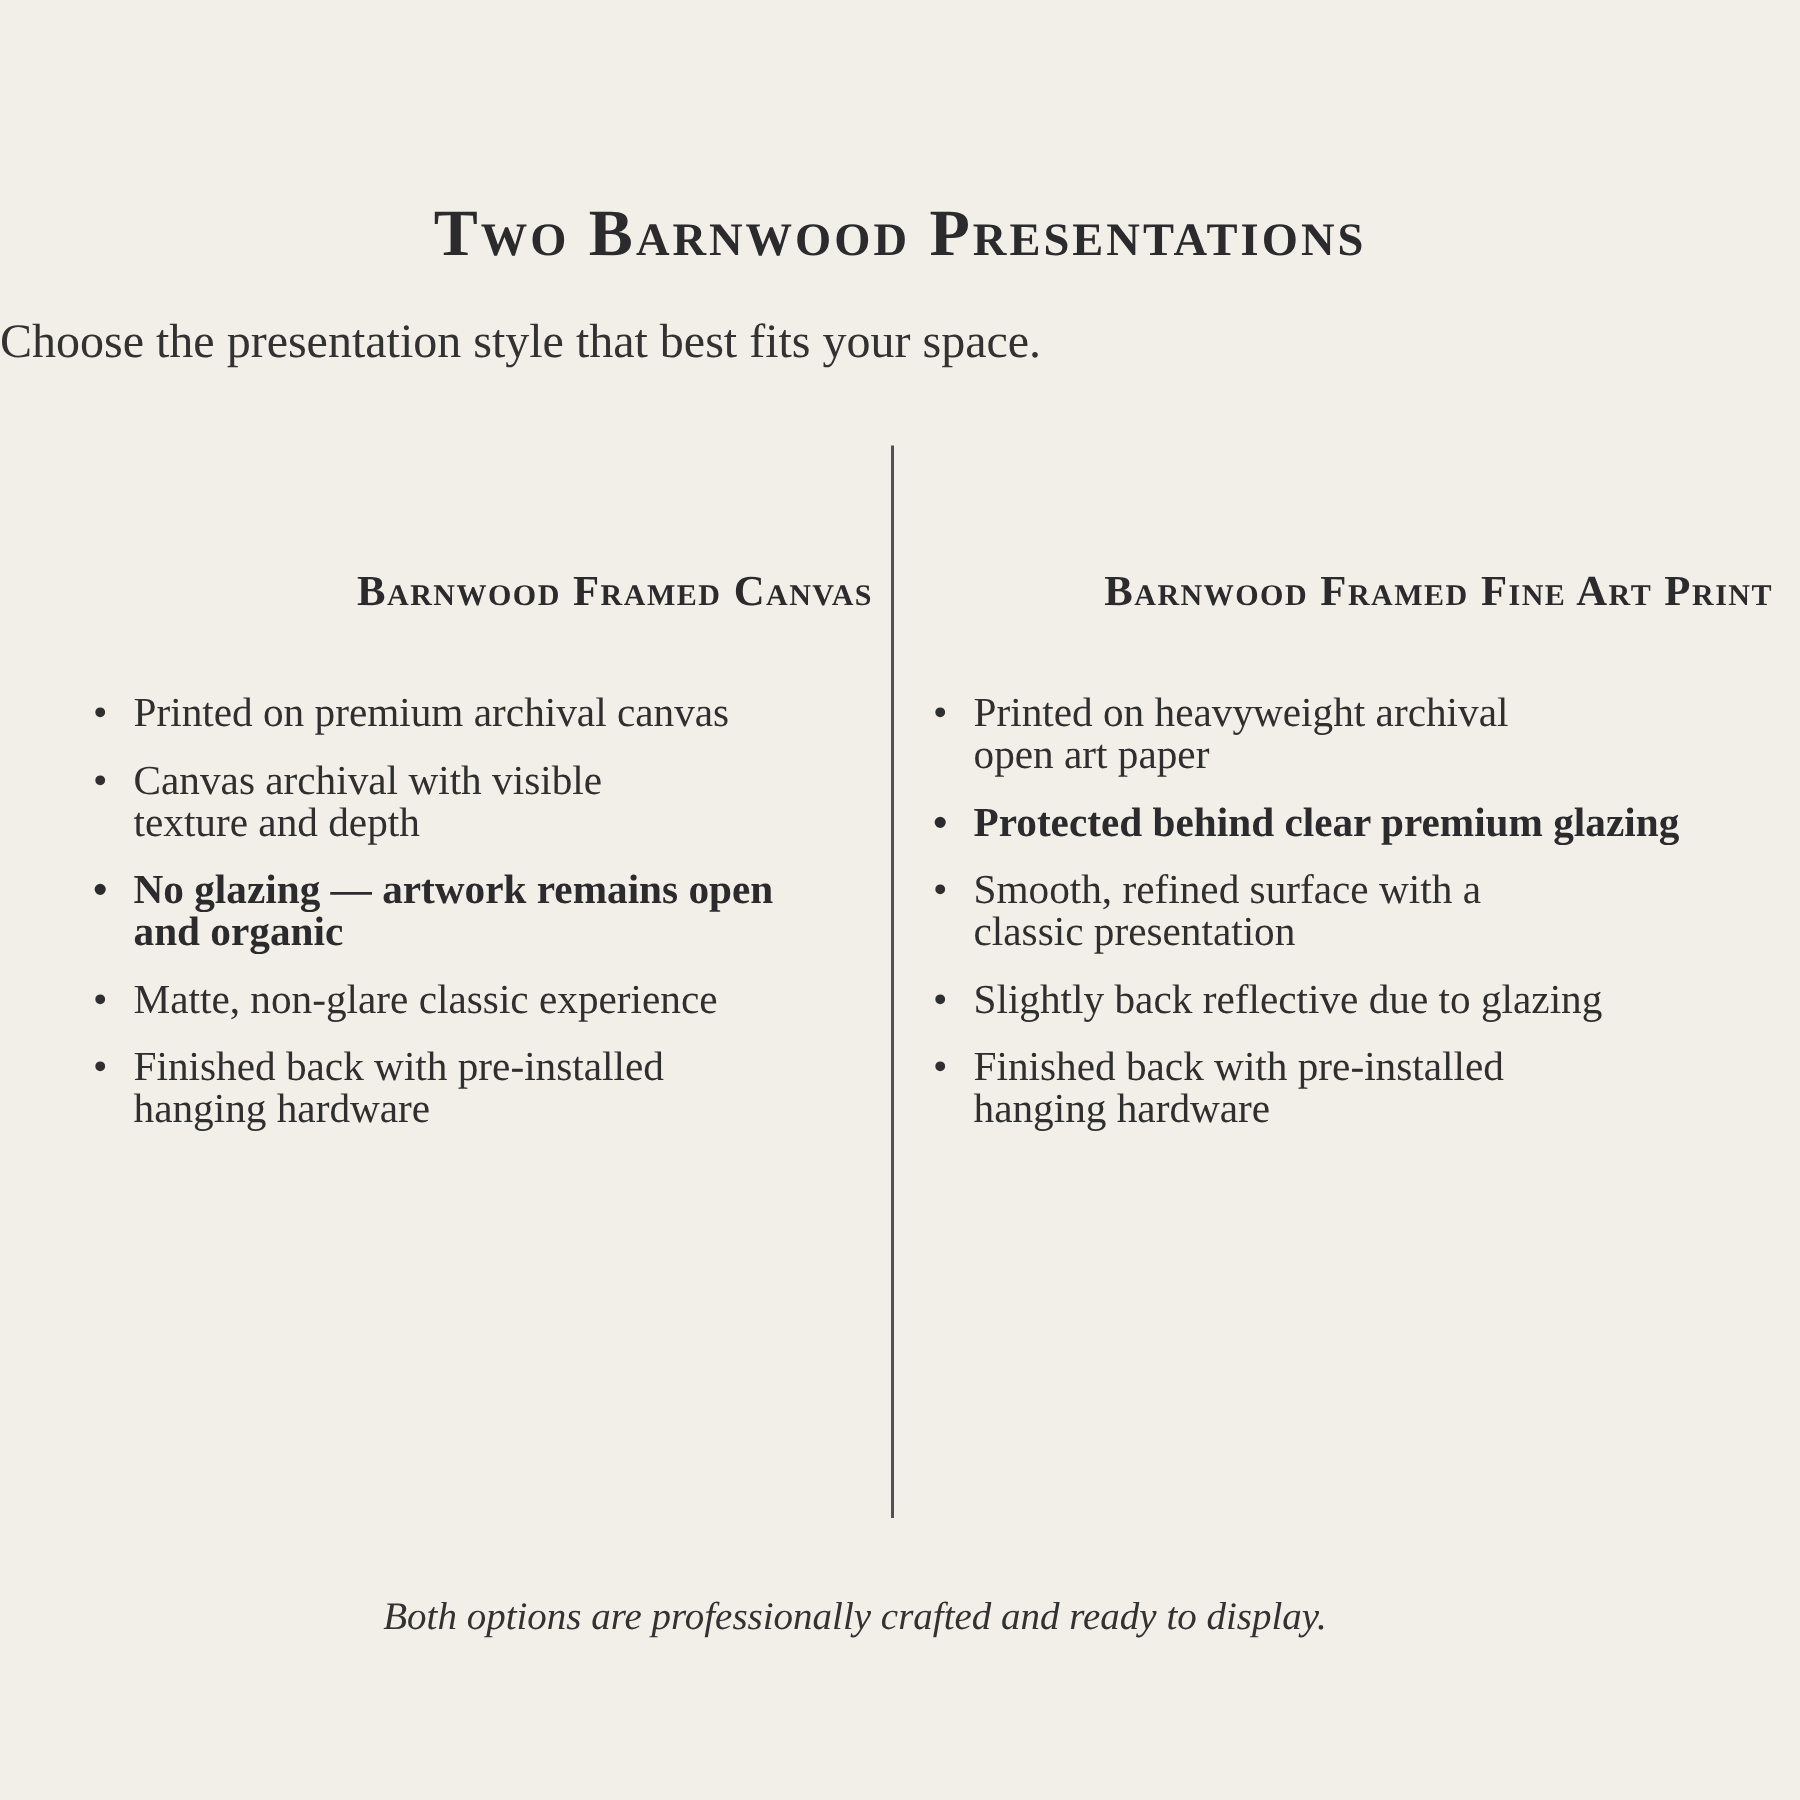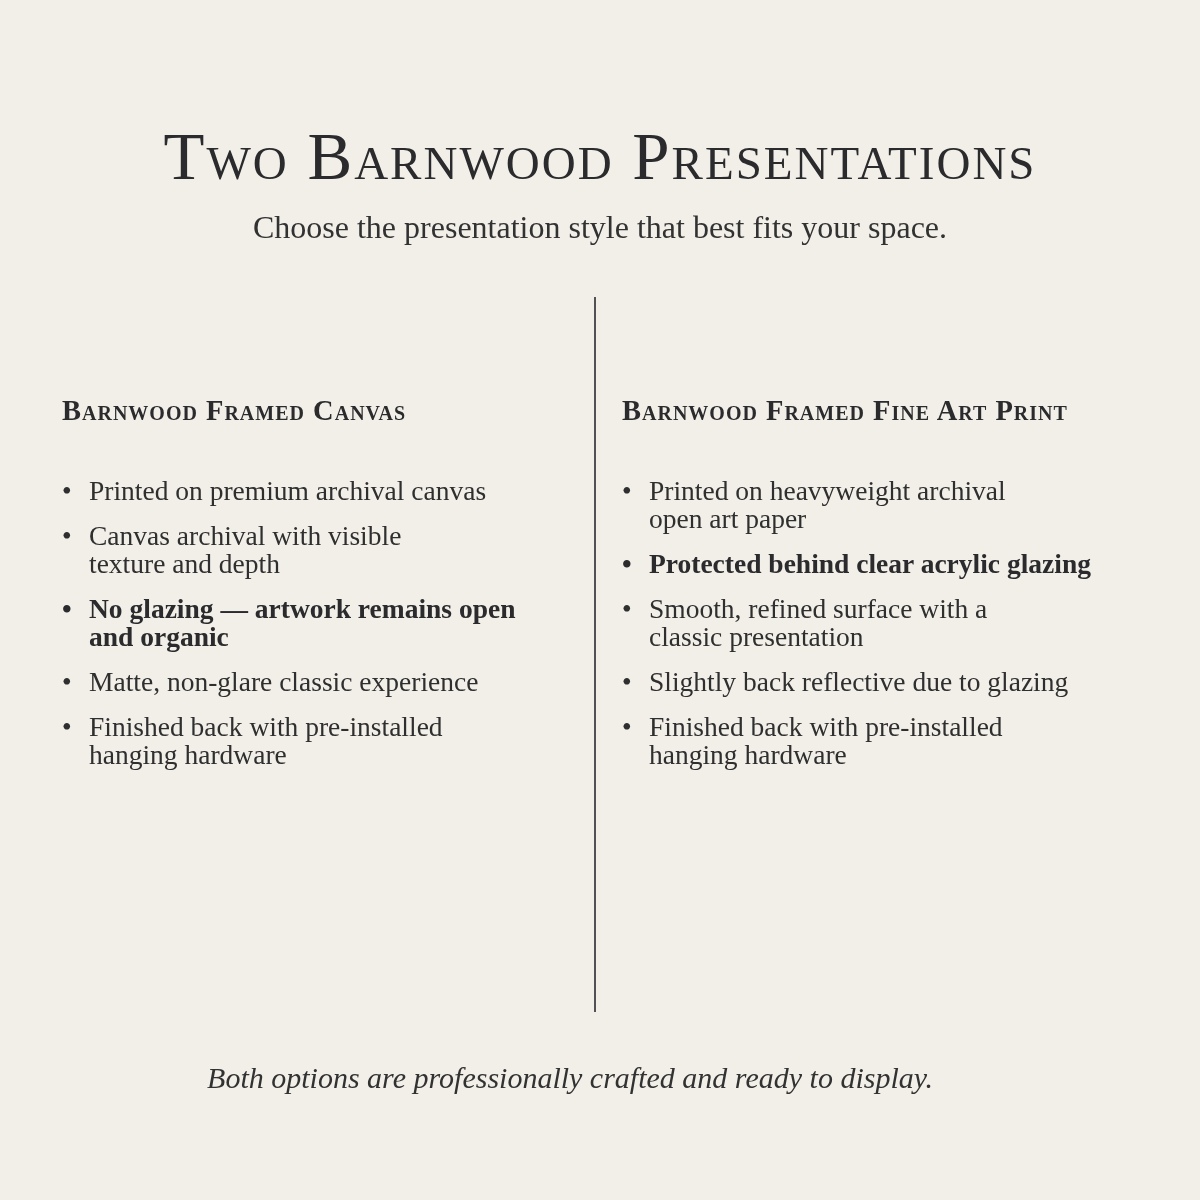--- a/index.html
+++ b/index.html
@@ -16,61 +16,61 @@
     font-family: "Liberation Serif", serif;
     color: #2f2f2f;
   }
   .title {
     position: absolute;
     top: 121px;
     left: 0;
     width: 1200px;
     margin: 0;
     text-align: center;
-    font-size: 67px;
+    font-size: 44px;
     line-height: 70px;
-    font-weight: 400;
+    font-weight: 700;
     font-variant: small-caps;
     letter-spacing: 2px;
     color: #2b2b2d;
   }
   .subtitle {
     position: absolute;
     top: 209px;
     left: 0;
     width: 1200px;
     margin: 0;
-    text-align: center;
     font-size: 32px;
     line-height: 36px;
     font-weight: 400;
     color: #323232;
   }
   .divider {
     position: absolute;
     left: 594px;
     top: 297px;
     width: 2px;
     height: 715px;
     background: #515156;
   }
   .col {
     position: absolute;
     top: 380px;
   }
   .col-left  { left: 62px;  width: 520px; }
   .col-right { left: 622px; width: 560px; }
   .col-heading {
-    margin: 16px 0 51px 0;
+    margin: 0 0 51px 0;
     font-size: 28.5px;
     line-height: 30px;
     font-weight: 700;
     font-variant: small-caps;
     letter-spacing: 1px;
     color: #2b2b2d;
+    text-align: right;
   }
   .feature-list {
     list-style: none;
     margin: 0;
     padding: 0;
   }
   .feature-list li {
     display: flex;
     align-items: flex-start;
     margin: 0 0 17px 0;
@@ -87,21 +87,21 @@
     white-space: pre-line;
   }
   li.bold { font-weight: 700; color: #2b2b2d; }
   .footer-note {
     position: absolute;
     top: 1060px;
     left: 0;
     width: 1140px;
     margin: 0;
     text-align: center;
-    font-size: 30px;
+    font-size: 26px;
     line-height: 36px;
     font-style: italic;
     color: #323232;
   }
 </style>
 </head>
 <body>
 
 <div class="canvas">
 
@@ -142,21 +142,21 @@
   <section class="col col-right">
     <h2 class="col-heading">Barnwood Framed Fine Art Print</h2>
     <ul class="feature-list">
       <li>
         <span class="bullet-dot">•</span>
         <span class="bullet-text">Printed on heavyweight archival
 open art paper</span>
       </li>
       <li class="bold">
         <span class="bullet-dot">•</span>
-        <span class="bullet-text">Protected behind clear acrylic glazing</span>
+        <span class="bullet-text">Protected behind clear premium glazing</span>
       </li>
       <li>
         <span class="bullet-dot">•</span>
         <span class="bullet-text">Smooth, refined surface with a
 classic presentation</span>
       </li>
       <li>
         <span class="bullet-dot">•</span>
         <span class="bullet-text">Slightly back reflective due to glazing</span>
       </li>

